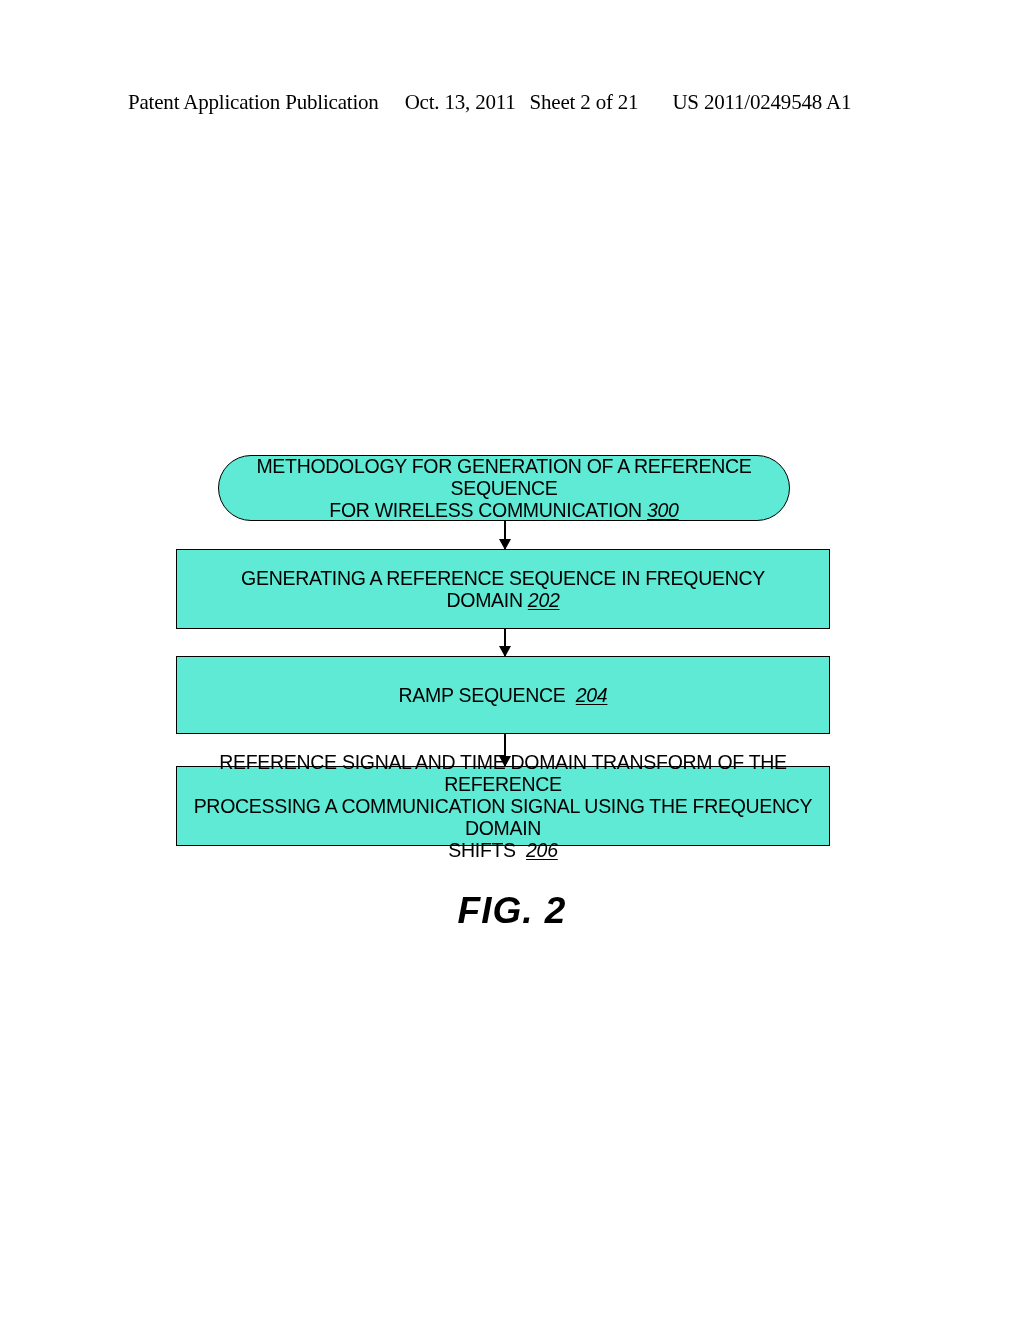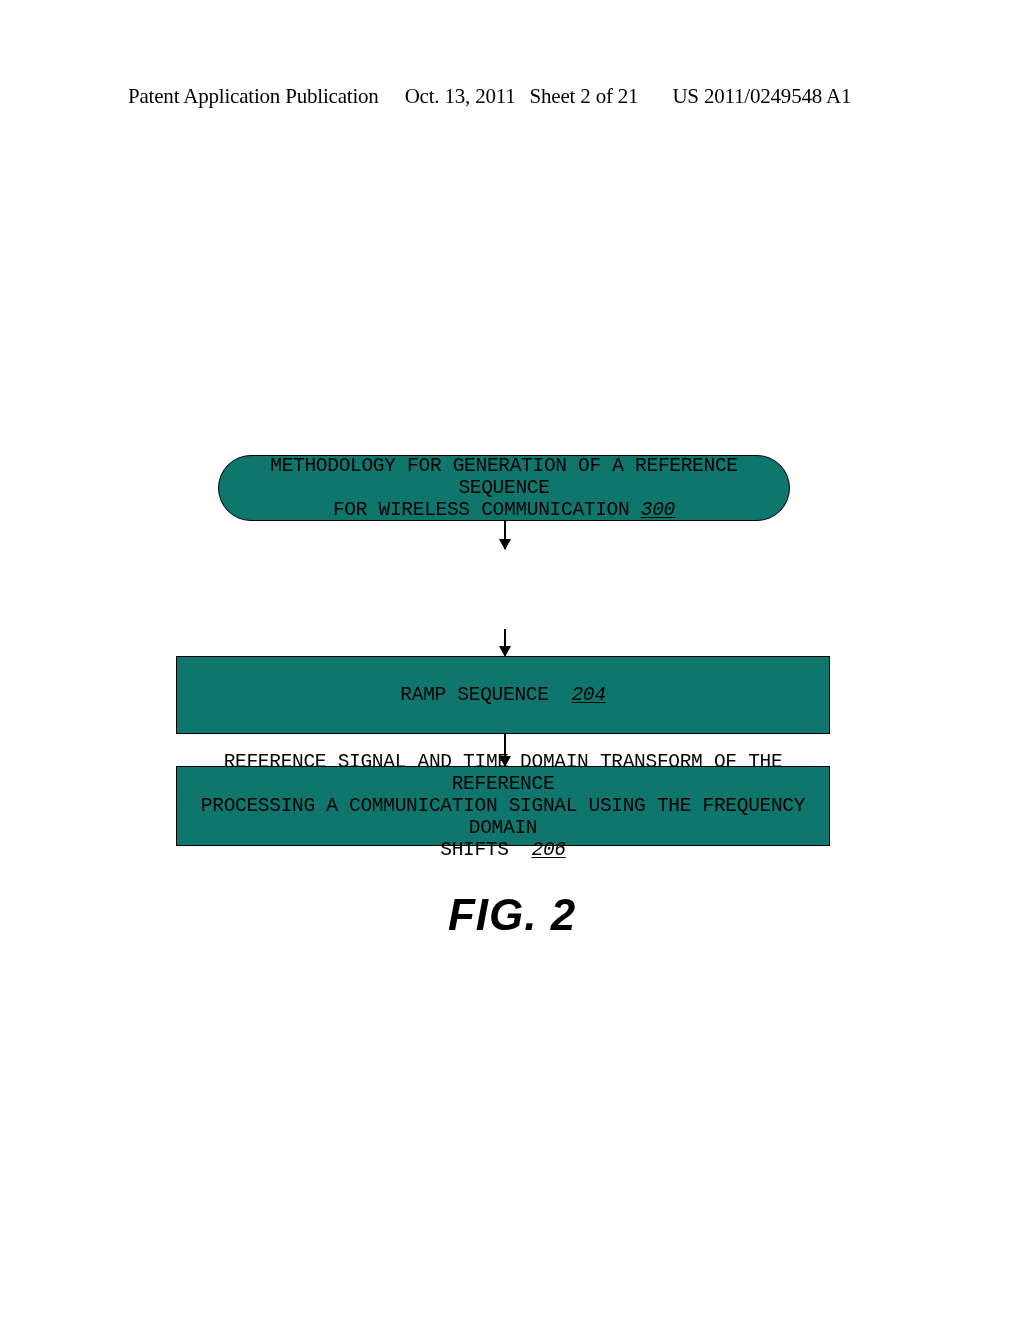--- a/index.html
+++ b/index.html
@@ -26,42 +26,42 @@
     font-family: "Liberation Serif", serif;
     font-weight: normal;
     font-size: 21px;
     letter-spacing: -0.2px;
     white-space: nowrap;
     display: flex;
     align-items: baseline;
   }
   .hdr-pub      { }
   .hdr-date     { margin-left: 26px; }
-  .hdr-sheet    { margin-left: 14px; }
+  .hdr-sheet    { margin-left: 14px; margin-top: 6px; }
   .hdr-docnum   { margin-left: 34px; }
 
   
   .flow {
     position: absolute;
     left: 0;
     top: 0;
     width: 1024px;
     height: 1320px;
   }
 
   .node {
     position: absolute;
     box-sizing: border-box;
     border: 1px solid #000000;
-    background: #0f766e;
+    background: #5eead4;
     display: flex;
     align-items: center;
     justify-content: center;
     text-align: center;
-    font-family: Liberation Mono, monospace;
+    font-family: Liberation Sans, sans-serif;
     font-size: 19.5px;
     line-height: 22px;
     letter-spacing: -0.3px;
     padding: 2px 10px;
   }
 
   .node-start {
     left: 218px;
     top: 455px;
     width: 572px;
@@ -112,21 +112,21 @@
   
   .fig-caption {
     position: absolute;
     left: 0;
     top: 890px;
     width: 1024px;
     text-align: center;
     font-family: "Liberation Sans", sans-serif;
     font-weight: bold;
     font-style: italic;
-    font-size: 44px;
+    font-size: 37px;
     letter-spacing: 1px;
   }
 </style>
 </head>
 <body>
 
 <div class="page-header">
   <span class="hdr-pub">Patent Application Publication</span>
   <span class="hdr-date">Oct. 13, 2011</span>
   <span class="hdr-sheet">Sheet 2 of 21</span>
@@ -137,20 +137,25 @@
 
   <div class="node node-start">
     <div>
       <span class="node-text">METHODOLOGY FOR  GENERATION OF A REFERENCE SEQUENCE</span>
       <span>FOR WIRELESS COMMUNICATION</span><span>&nbsp;</span><span class="refnum">300</span>
     </div>
   </div>
 
   <div class="connector conn-1"></div>
 
+  <div class="node node-step node-202">
+    <div>
+      <span>GENERATING A REFERENCE SEQUENCE IN FREQUENCY DOMAIN</span><span>&nbsp;</span><span class="refnum">202</span>
+    </div>
+  </div>
 
   <div class="connector conn-2"></div>
 
   <div class="node node-step node-204">
     <div>
       <span>RAMP SEQUENCE</span><span>&nbsp;&nbsp;</span><span class="refnum">204</span>
     </div>
   </div>
 
   <div class="connector conn-3"></div>

